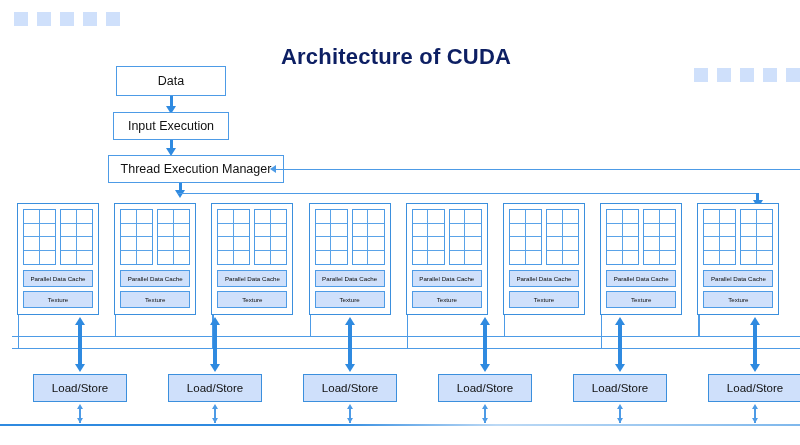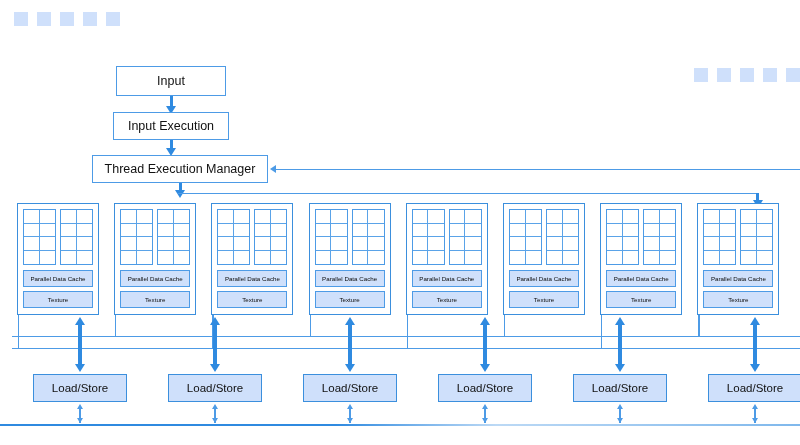--- a/index.html
+++ b/index.html
@@ -77,32 +77,33 @@
       <div class="sq"></div>
     </div>
   <div class="sq-strip" id="sq-tr" style="left:694px;top:68px;">
       <div class="sq"></div>
       <div class="sq"></div>
       <div class="sq"></div>
       <div class="sq"></div>
       <div class="sq"></div>
     </div>
 
-
-  <div class="wbox" style="left:116px;top:66px;width:110px;height:30px;">Input</div>
+  <div id="title">Architecture of CUDA</div>
+
+  <div class="wbox" style="left:116px;top:66px;width:110px;height:30px;">Data</div>
 
   <div class="thickv" style="left:169.5px;top:96px;height:12px;"></div>
   <div class="ar down" style="left:166px;top:106px;"></div>
 
   <div class="wbox" style="left:113px;top:112px;width:116px;height:28px;">Input Execution</div>
 
   <div class="thickv" style="left:169.5px;top:140px;height:10px;"></div>
   <div class="ar down" style="left:166px;top:148px;"></div>
 
-  <div class="wbox" style="left:92px;top:155px;width:176px;height:28px;">Thread Execution Manager</div>
+  <div class="wbox" style="left:108px;top:155px;width:176px;height:28px;">Thread Execution Manager</div>
 
   <div class="hline" style="left:276px;top:168.5px;width:524px;"></div>
   <div class="ar left" style="left:270px;top:165px;"></div>
 
   <div class="thickv" style="left:178.5px;top:183px;height:10px;"></div>
   <div class="ar down" style="left:175px;top:190px;"></div>
 
   <div class="hline" style="left:178px;top:193px;width:580px;"></div>
   <div class="thickv" style="left:756px;top:193px;height:10px;"></div>
   <div class="ar down" style="left:752.5px;top:200px;"></div>

